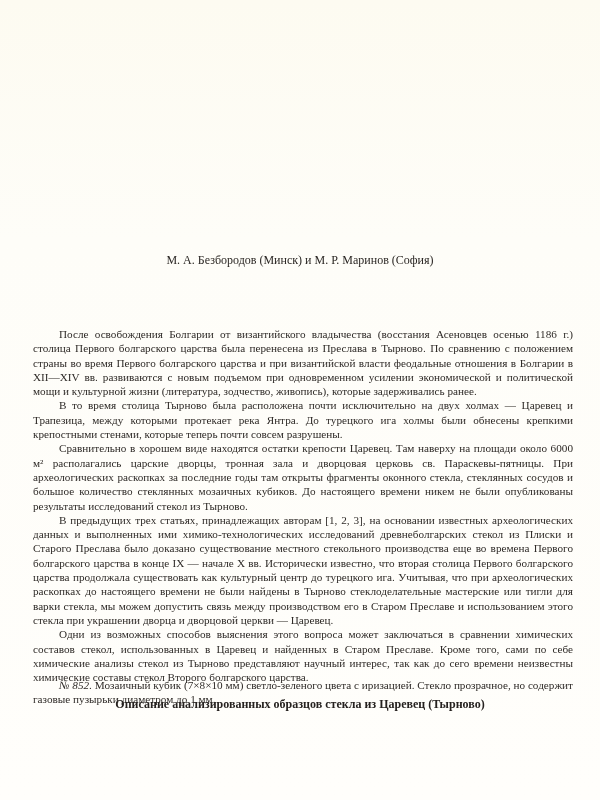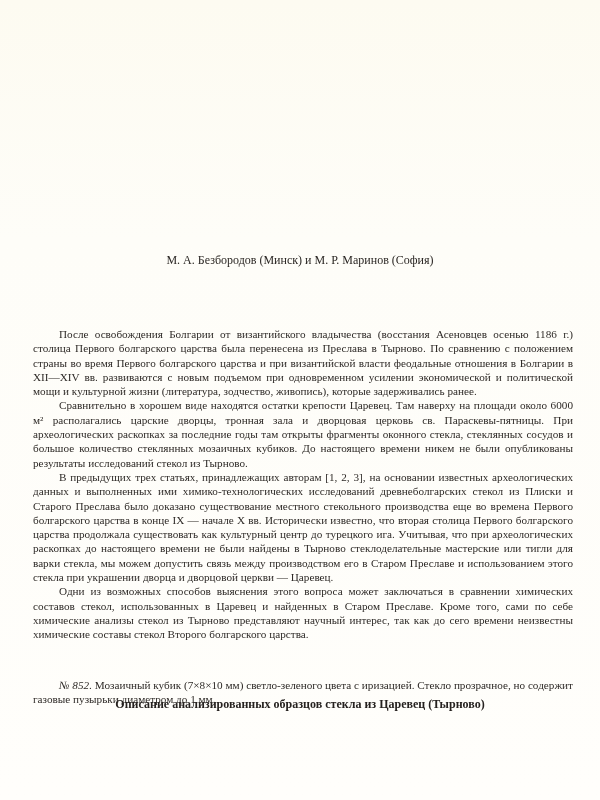--- a/index.html
+++ b/index.html
@@ -60,20 +60,21 @@
 </head>
 <body>
 
 <div class="page">
 
 
   <div class="authors">М. А. Безбородов (Минск) и М. Р. Маринов (София)</div>
 
   <div class="body">
     <p>После освобождения Болгарии от византийского владычества (восстания Асеновцев осенью 1186 г.) столица Первого болгарского царства была перенесена из Преслава в Тырново. По сравнению с положением страны во время Первого болгарского царства и при византийской власти феодальные отношения в Болгарии в XII—XIV вв. развиваются с новым подъемом при одновременном усилении экономической и политической мощи и культурной жизни (литература, зодчество, живопись), которые задерживались ранее.</p>
+    <p>В то время столица Тырново была расположена почти исключительно на двух холмах — Царевец и Трапезица, между которыми протекает река Янтра. До турецкого ига холмы были обнесены крепкими крепостными стенами, которые теперь почти совсем разрушены.</p>
     <p>Сравнительно в хорошем виде находятся остатки крепости Царевец. Там наверху на площади около 6000 м² располагались царские дворцы, тронная зала и дворцовая церковь св. Параскевы-пятницы. При археологических раскопках за последние годы там открыты фрагменты оконного стекла, стеклянных сосудов и большое количество стеклянных мозаичных кубиков. До настоящего времени никем не были опубликованы результаты исследований стекол из Тырново.</p>
     <p>В предыдущих трех статьях, принадлежащих авторам [1, 2, 3], на основании известных археологических данных и выполненных ими химико-технологических исследований древнеболгарских стекол из Плиски и Старого Преслава было доказано существование местного стекольного производства еще во времена Первого болгарского царства в конце IX — начале X вв. Исторически известно, что вторая столица Первого болгарского царства продолжала существовать как культурный центр до турецкого ига. Учитывая, что при археологических раскопках до настоящего времени не были найдены в Тырново стеклоделательные мастерские или тигли для варки стекла, мы можем допустить связь между производством его в Старом Преславе и использованием этого стекла при украшении дворца и дворцовой церкви — Царевец.</p>
     <p>Одни из возможных способов выяснения этого вопроса может заключаться в сравнении химических составов стекол, использованных в Царевец и найденных в Старом Преславе. Кроме того, сами по себе химические анализы стекол из Тырново представляют научный интерес, так как до сего времени неизвестны химические составы стекол Второго болгарского царства.</p>
   </div>
 
   <div class="section-heading">Описание анализированных образцов стекла из Царевец (Тырново)</div>
 
   <div class="sample">
     <p><span class="num">№ 852.</span><span> Мозаичный кубик (7×8×10 мм) светло-зеленого цвета с иризацией. Стекло прозрачное, но содержит газовые пузырьки диаметром до 1 мм.</span></p>
   </div>

